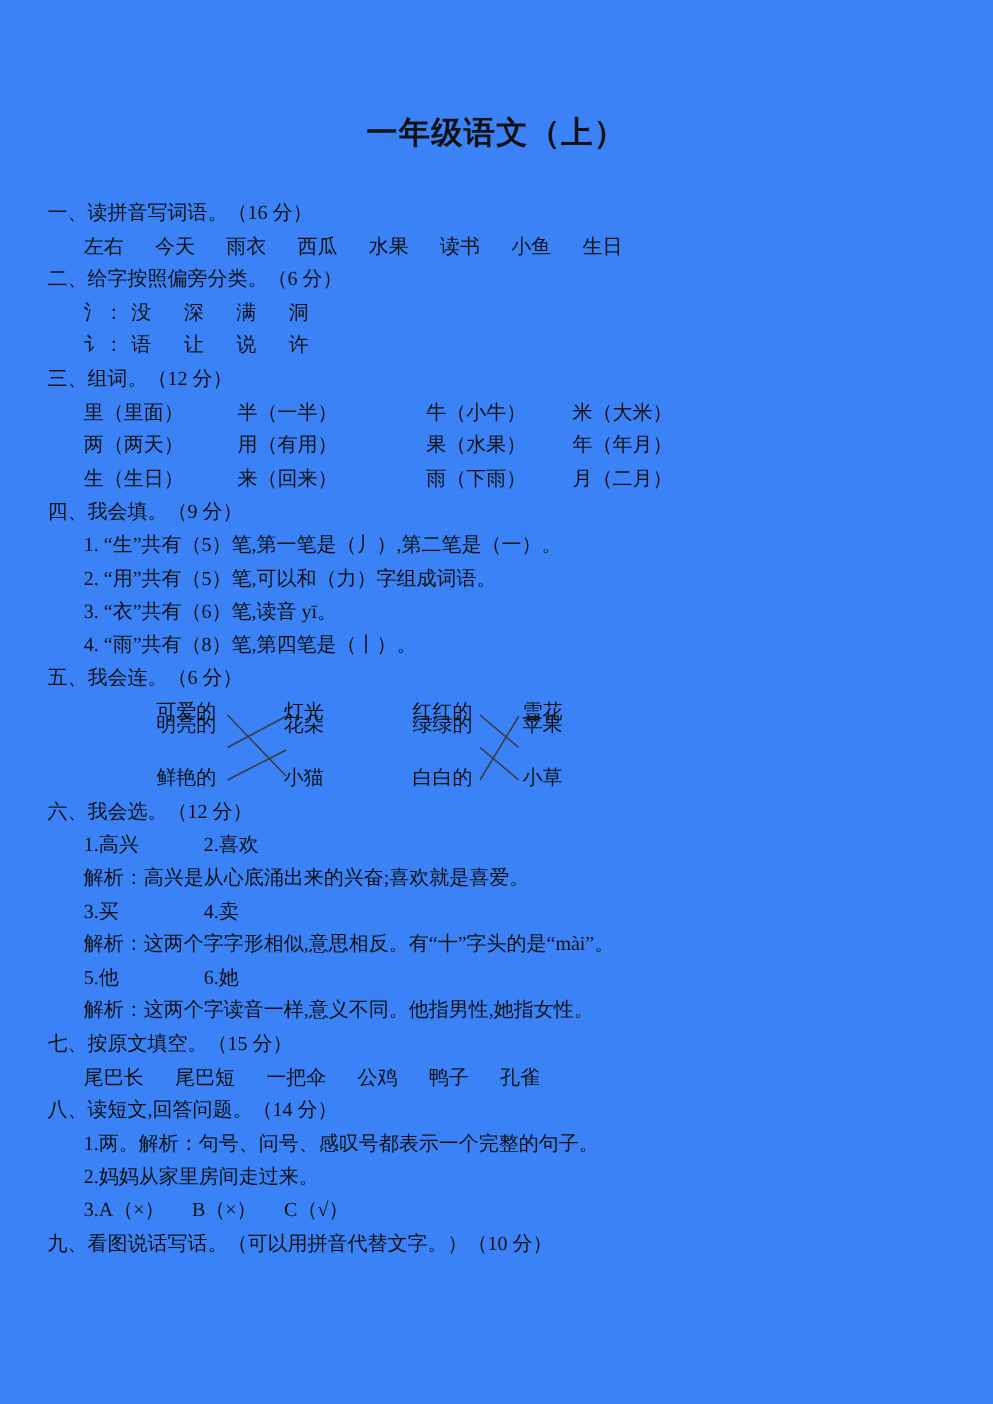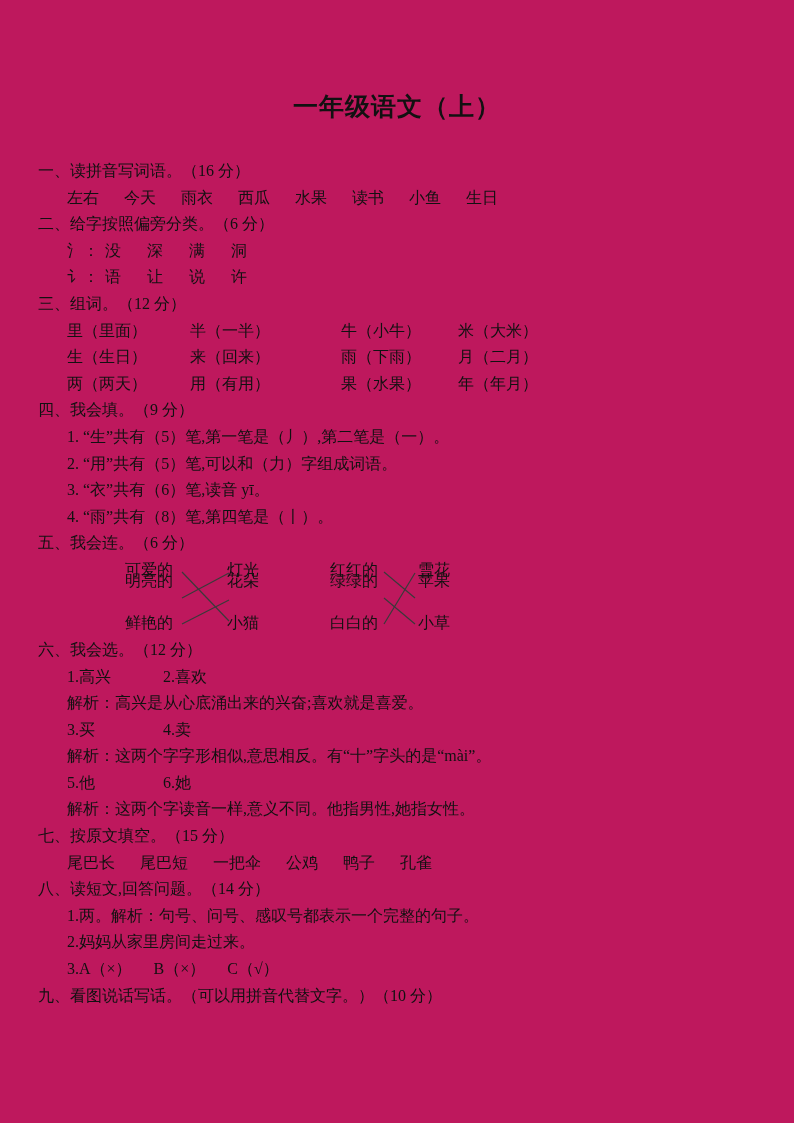--- a/index.html
+++ b/index.html
@@ -1,20 +1,20 @@
 <!DOCTYPE html>
 <html><head>
 <meta charset="utf-8">
 <style>
   html,body { margin:0; padding:0; background:#e8e8e8; }
   .page {
     position:relative;
     width:794px; height:1123px;
     margin:0 auto;
-    background:#be185d;
+    background:#3b82f6;
     font-family:"Liberation Serif", serif;
     color:#111;
     font-size:16px;
     overflow:hidden;
   }
   .title { text-align:center; font-weight:bold; font-size:25px; line-height:38px; padding-top:88px; letter-spacing:1px; }
   .body { margin-top:32px; }
   .ln { margin:0; padding-left:67px; line-height:26.6px; font-size:16px; white-space:pre-wrap; }
   .hd { padding-left:38px; }
   .words span { margin-right:25px; }
@@ -44,22 +44,22 @@
 
     <p class="ln hd">一、读拼音写词语。（16 分）</p>
     <p class="ln words"><span>左右</span><span>今天</span><span>雨衣</span><span>西瓜</span><span>水果</span><span>读书</span><span>小鱼</span><span>生日</span></p>
 
     <p class="ln hd">二、给字按照偏旁分类。（6 分）</p>
     <p class="ln"><span class="rad">氵：</span><span class="chr">没</span><span class="chr">深</span><span class="chr">满</span><span class="chr">洞</span></p>
     <p class="ln"><span class="rad">讠：</span><span class="chr">语</span><span class="chr">让</span><span class="chr">说</span><span class="chr">许</span></p>
 
     <p class="ln hd">三、组词。（12 分）</p>
     <p class="ln gridrow"><span class="c0">里（里面）</span><span class="c1">半（一半）</span><span class="c2">牛（小牛）</span><span>米（大米）</span></p>
+    <p class="ln gridrow"><span class="c0">两（两天）</span><span class="c1">用（有用）</span><span class="c2">果（水果）</span><span>年（年月）</span></p>
     <p class="ln gridrow"><span class="c0">生（生日）</span><span class="c1">来（回来）</span><span class="c2">雨（下雨）</span><span>月（二月）</span></p>
-    <p class="ln gridrow"><span class="c0">两（两天）</span><span class="c1">用（有用）</span><span class="c2">果（水果）</span><span>年（年月）</span></p>
 
     <p class="ln hd">四、我会填。（9 分）</p>
     <p class="ln">1. “生”共有（5）笔,第一笔是（丿）,第二笔是（一）。</p>
     <p class="ln">2. “用”共有（5）笔,可以和（力）字组成词语。</p>
     <p class="ln">3. “衣”共有（6）笔,读音 yī。</p>
     <p class="ln">4. “雨”共有（8）笔,第四笔是（丨）。</p>
 
     <p class="ln hd">五、我会连。（6 分）</p>
     <div class="connect">
       <span class="node x-llab cl0">可爱的</span>

